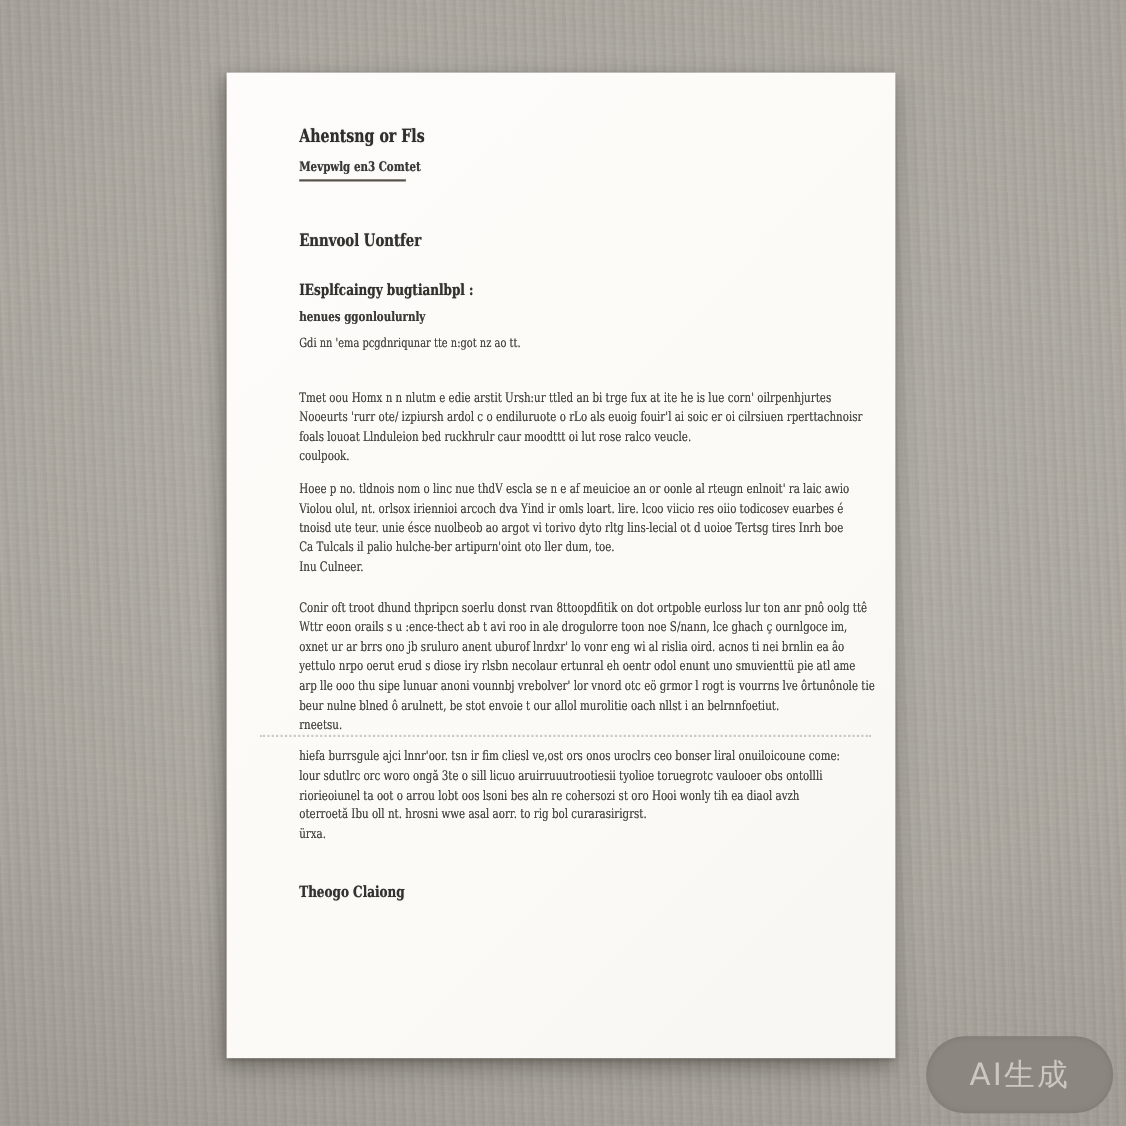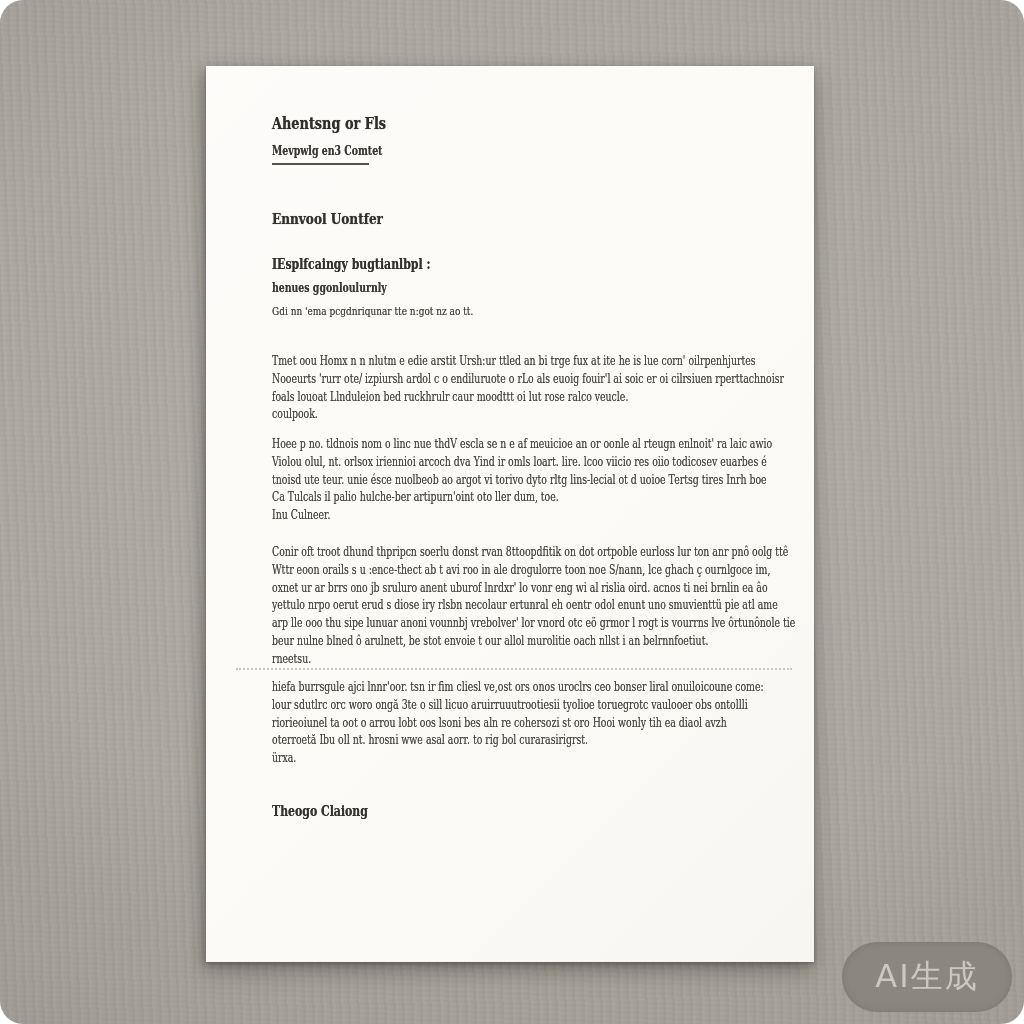--- a/index.html
+++ b/index.html
@@ -12,21 +12,20 @@
   }
   .scene {
     position: relative;
     width: 1024px;
     height: 1024px;
     background:
       radial-gradient(130% 95% at 54% 42%, rgba(255,255,255,0.10) 0%, rgba(255,255,255,0.02) 45%, rgba(42,38,32,0.16) 100%),
       repeating-linear-gradient(88deg, rgba(255,255,255,0.035) 0 3px, rgba(0,0,0,0) 3px 6px, rgba(60,56,50,0.04) 6px 9px),
       repeating-linear-gradient(2deg, rgba(255,255,255,0.03) 0 2px, rgba(0,0,0,0) 2px 5px),
       #a8a49c;
-    border-radius: 23px;
   }
   .page {
     position: absolute;
     left: 206px;
     top: 66px;
     width: 608px;
     height: 896px;
     background: linear-gradient(135deg, #fdfcfa 0%, #fbfaf6 60%, #f7f6f2 100%);
     box-shadow:
       0 2px 4px rgba(50,46,40,0.35),
@@ -131,21 +130,21 @@
     height: 70px;
     border-radius: 36px;
     background: #8b8780;
     box-shadow: inset 0 0 6px rgba(70,66,60,0.25);
     display: flex;
     align-items: center;
     justify-content: center;
   }
   .ai-badge span {
     font-family: "DejaVu Sans", "Liberation Sans", sans-serif;
-    font-size: 32px;
+    font-size: 28px;
     font-weight: 500;
     letter-spacing: 2px;
     color: #ccc8bf;
     filter: blur(0.3px);
   }
 </style>
 </head>
 <body>
 
 <div class="scene">

